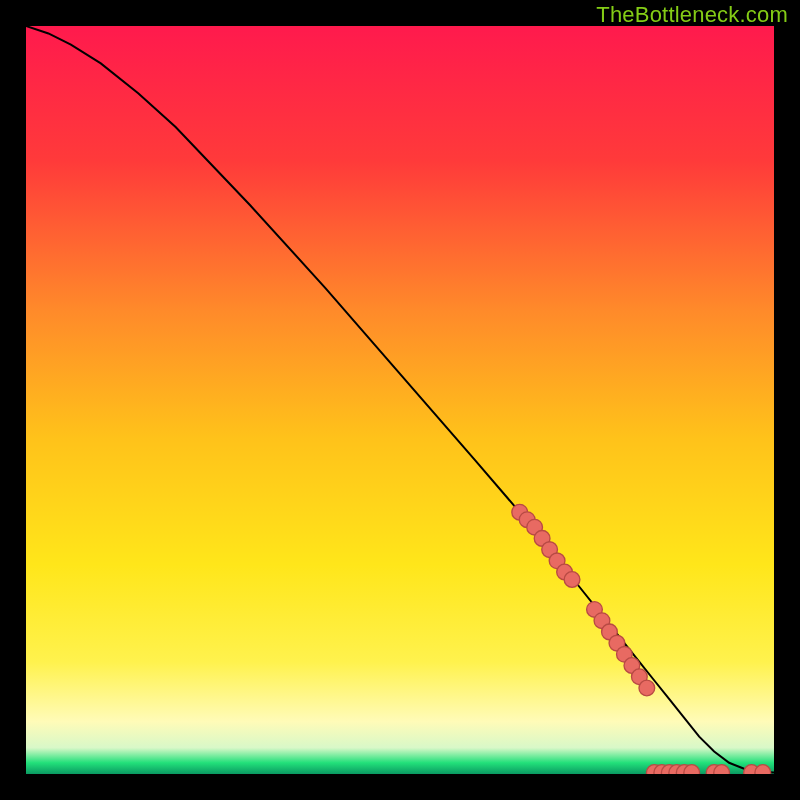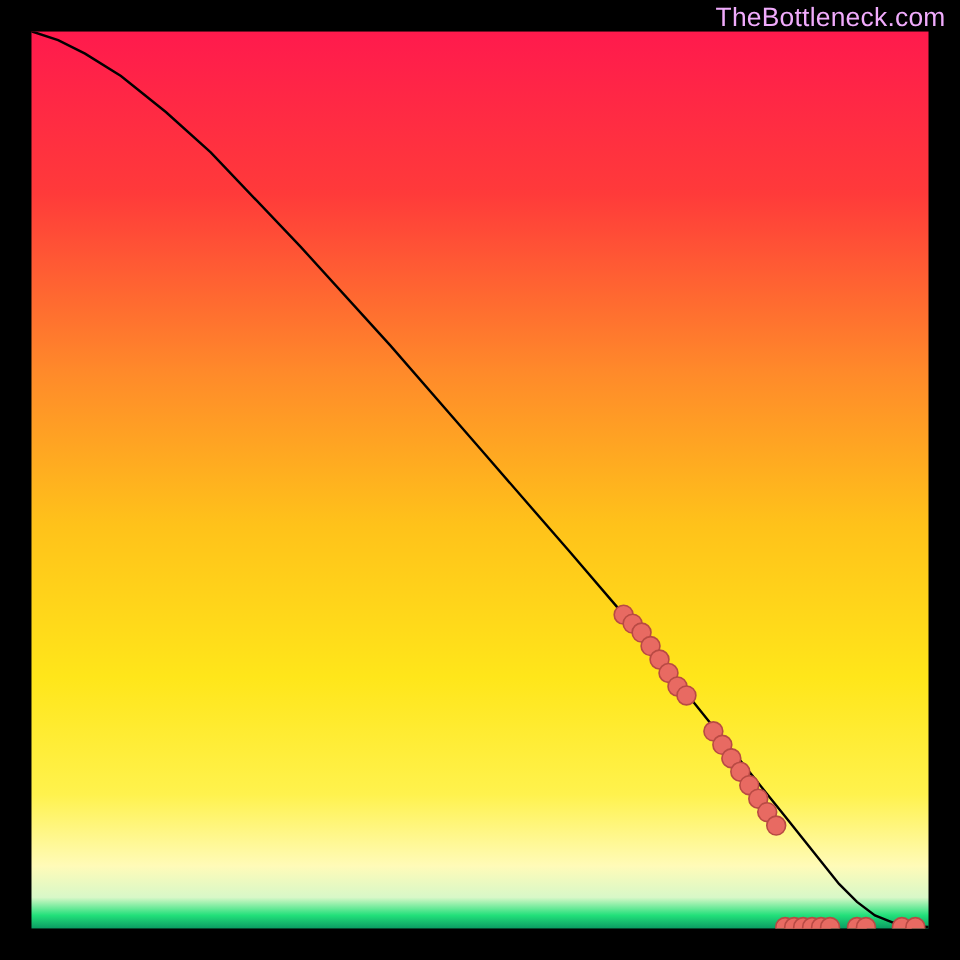--- a/index.html
+++ b/index.html
@@ -8,21 +8,21 @@
     height: 800px;
     background: #000;
     position: relative;
     font-family: Arial, Helvetica, sans-serif;
     overflow: hidden;
   }
   .attribution {
     position: absolute;
     top: 2px;
     right: 12px;
-    color: #f0abfc;
+    color: #84cc16;
     font-size: 22px;
     font-weight: 400;
     letter-spacing: 0.2px;
   }
   .plot-area {
     position: absolute;
     left: 26px;
     top: 26px;
     width: 748px;   
     height: 748px;  

